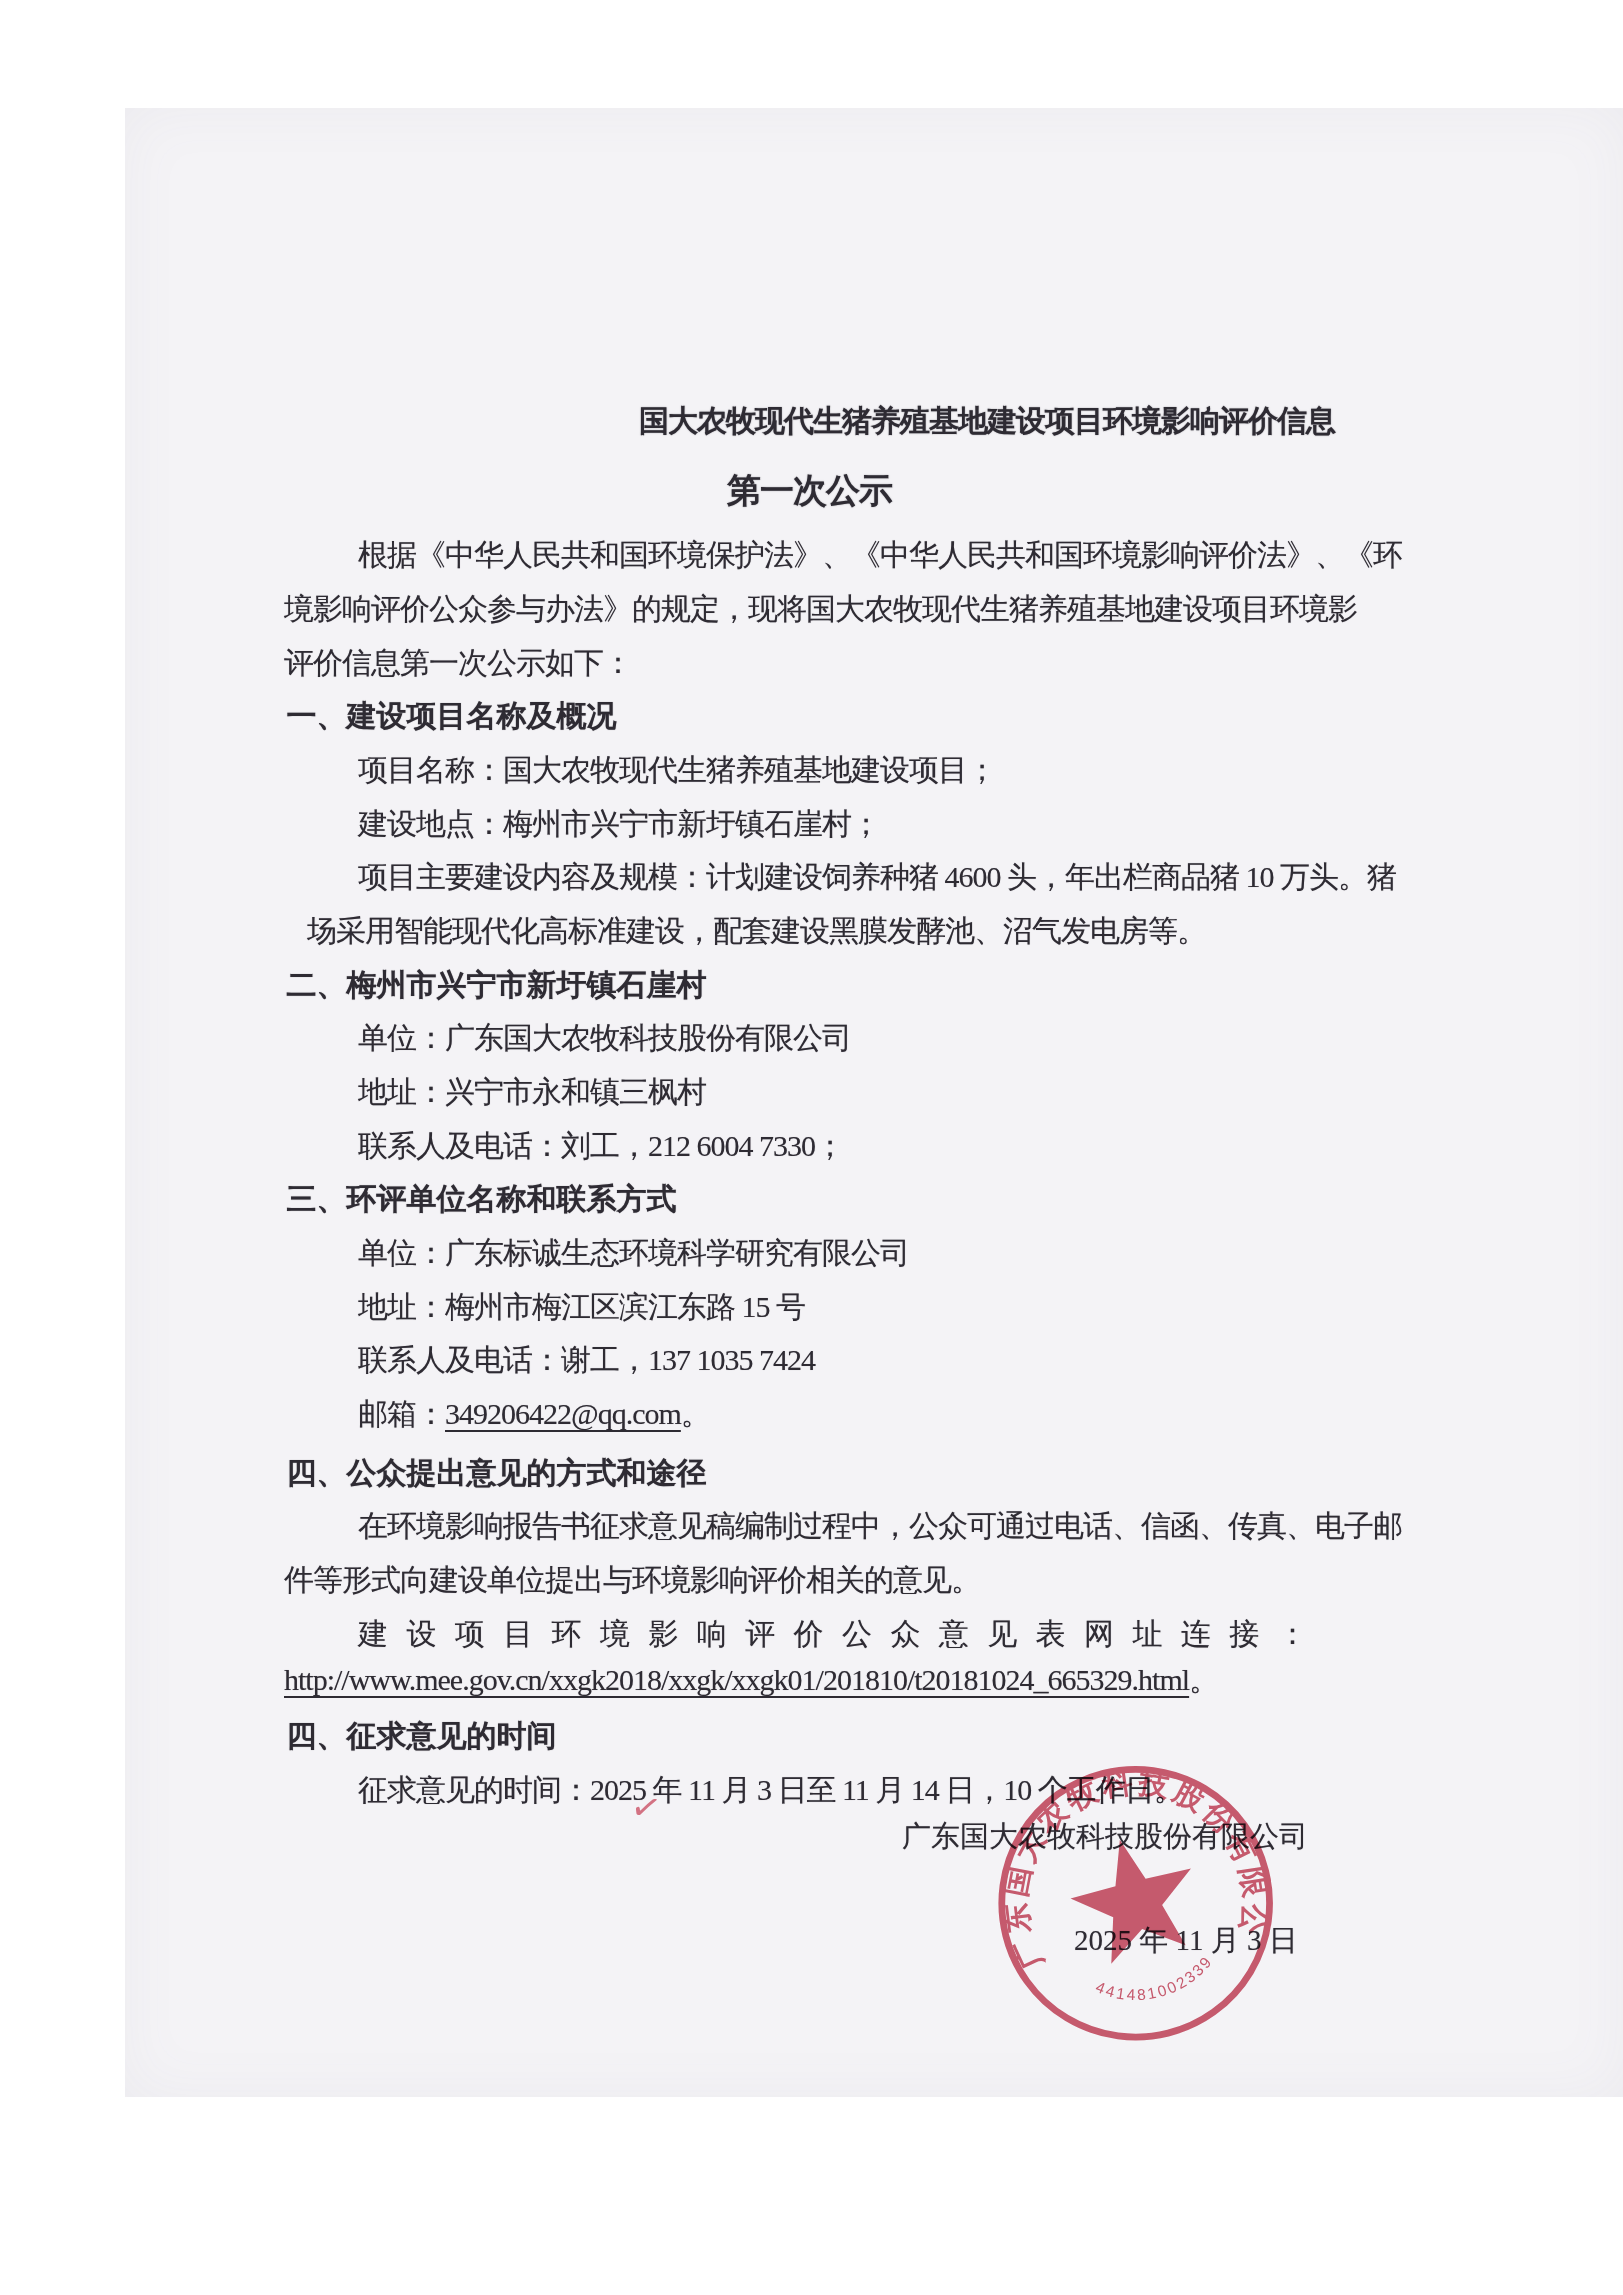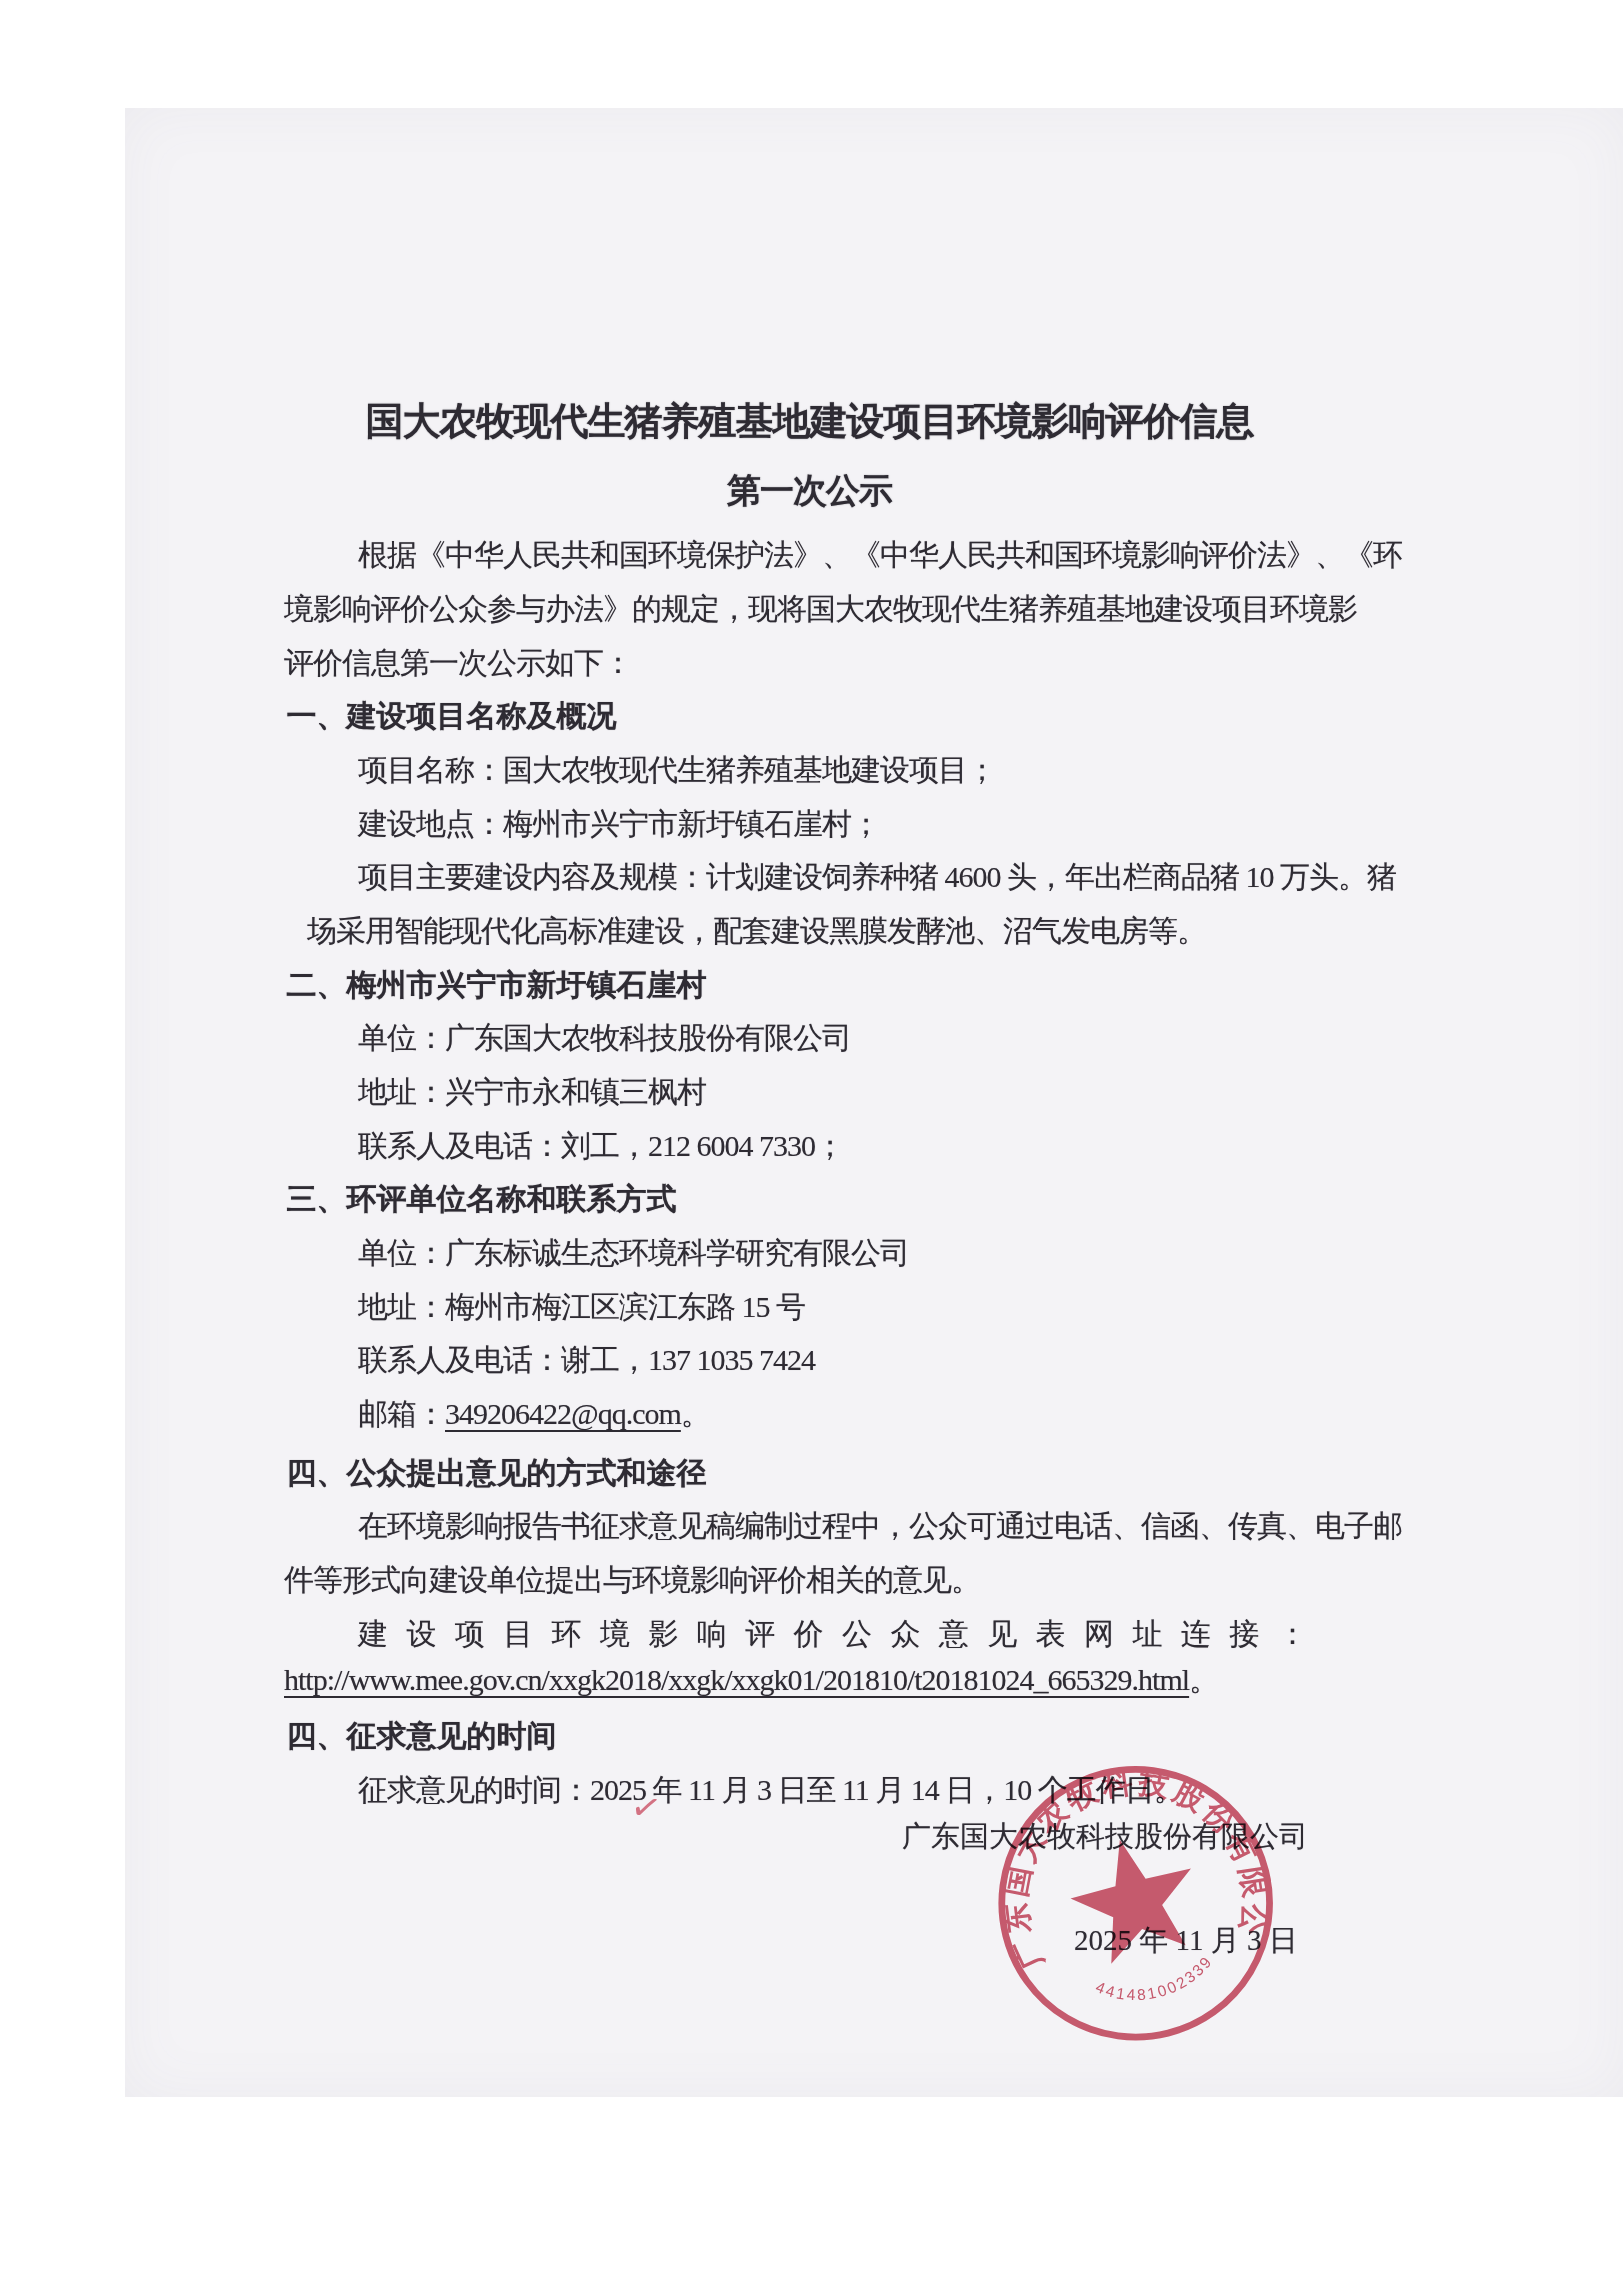--- a/index.html
+++ b/index.html
@@ -24,21 +24,21 @@
     text-shadow:0 0 0.8px rgba(40,38,48,0.40);
   }
   .indent{padding-left:74px;}
   .flush2{padding-left:23px;}
   .heading{
     font-family:"Liberation Sans","DejaVu Sans",sans-serif;font-weight:700;
     letter-spacing:0;padding-left:2.6px;
     text-shadow:0 0 1px rgba(30,28,38,0.45);
   }
   .doc-title{
-    top:394px;text-align:center;font-size:38px;font-weight:700;
+    top:394px;text-align:right;font-size:30px;font-weight:700;
     font-family:"Liberation Sans","DejaVu Sans",sans-serif;
     text-shadow:0 0 1.3px rgba(25,23,33,0.5);
   }
   .doc-subtitle{
     top:466px;text-align:center;font-size:34px;font-weight:700;
     font-family:Liberation Mono, monospace;
     text-shadow:0 0 1.3px rgba(25,23,33,0.5);
   }
   .spread{letter-spacing:18.4px;padding-left:74px;}
   .u{

